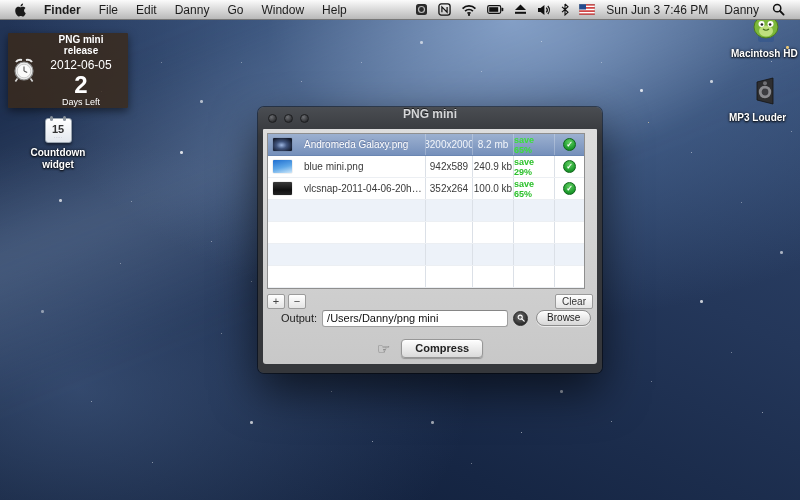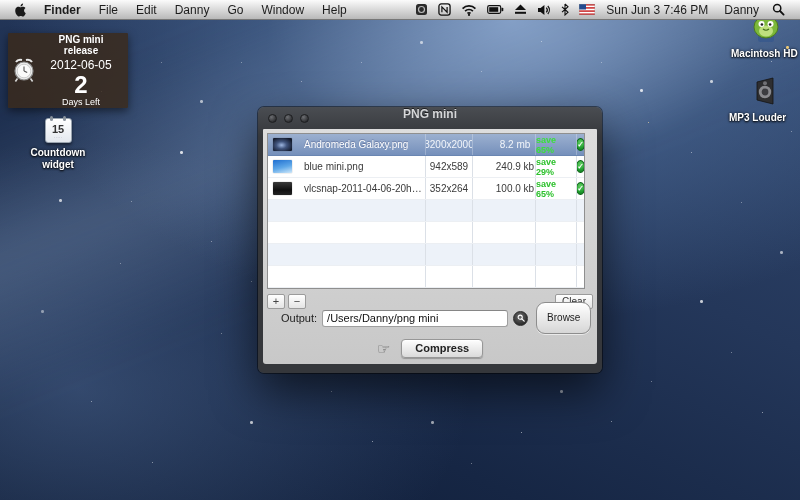--- a/index.html
+++ b/index.html
@@ -101,21 +101,21 @@
   .ftable { position:absolute; left:4px; top:4px; width:318px; height:156px;
     background:#fff; border:1px solid #8f8f8f; }
   .trow { display:flex; height:22px; border-bottom:1px solid #eceff3; }
   .trow.altrow { background:#edf2f9; }
   .trow.selected { background:linear-gradient(#9cb0d0, #7590bb); border-bottom:1px solid #6a86b2; }
   .c { border-right:1px solid #dbe0e7; display:flex; align-items:center; justify-content:center;
     font-size:10px; color:#3a3a3a; overflow:hidden; }
   .trow.selected .c { border-right-color:rgba(255,255,255,.25); color:#f2f5fa; }
   .c.name { width:158px; justify-content:flex-start; padding-left:5px; gap:12px; }
   .c.dims { width:47px; }
-  .c.size { width:41px;margin-left:22px; }
+  .c.size { width:41px; }
   .c.save { width:41px; font-weight:bold; color:#2cc12c; font-size:9px; }
   .trow.selected .c.save { color:#3ae03a; }
   .c.check { flex:1; border-right:none; }
   .fname { font-size:10px; white-space:nowrap; overflow:hidden; text-overflow:ellipsis; }
   .trow.selected .fname { color:#fff; text-shadow:0 -1px 1px rgba(0,0,60,.3); }
   .thumb { width:19px; height:13px; border-radius:1px; flex:0 0 19px;
     box-shadow:0 0 1px rgba(0,0,0,.6); }
   .thumb.galaxy { background:radial-gradient(ellipse at 45% 55%, #9db6e0 0%, #41557e 35%, #131a2c 80%); }
   .thumb.sky { background:linear-gradient(165deg, #1f6fd0 0%, #5ea7e8 55%, #cfe8fa 100%); }
   .thumb.dark { background:linear-gradient(#3a3a3a, #101010 60%, #242424); }
@@ -135,21 +135,21 @@
   
   .outrow { position:absolute; left:4px; right:4px; top:180px; height:18px;
     display:flex; align-items:center; }
   .outlabel { margin-left:14px; font-size:11px; color:#222; }
   .outfield { margin-left:5px; width:186px; height:17px; font-size:11px; padding:0 4px;
     font-family:"Liberation Sans", sans-serif; color:#111;
     background:#fff; border:1px solid #9f9f9f; border-top-color:#868686; border-radius:3px; }
   .revbtn { margin-left:5px; width:15px; height:15px; border-radius:50%; border:1px solid #2c2c2c;
     background:radial-gradient(circle at 45% 35%, #6e6e6e, #2e2e2e 70%);
     display:flex; align-items:center; justify-content:center; }
-  .browsebtn { margin-left:8px; height:32px; padding:0 10px; font-size:10px; line-height:14px;
+  .browsebtn { margin-left:8px; height:16px; padding:0 10px; font-size:10px; line-height:14px;
     background:linear-gradient(#ffffff,#d6d6d6); border:1px solid #8d8d8d; border-radius:9px;
     color:#222; box-shadow:0 1px 0 rgba(255,255,255,.6); }
 
   
   .comprow { position:absolute; left:0; right:0; top:209px; height:20px;
     display:flex; align-items:center; justify-content:center; gap:11px; }
   .hand { font-size:15px; color:#5a5a5a; line-height:1; }
   .compressbtn { height:19px; padding:0 13px; font-size:11px; font-weight:bold; color:#222;
     background:linear-gradient(#fefefe,#dadada); border:1px solid #979797; border-radius:4px;
     box-shadow:0 1px 1px rgba(0,0,0,.25), inset 0 1px 0 #fff; line-height:17px; }

